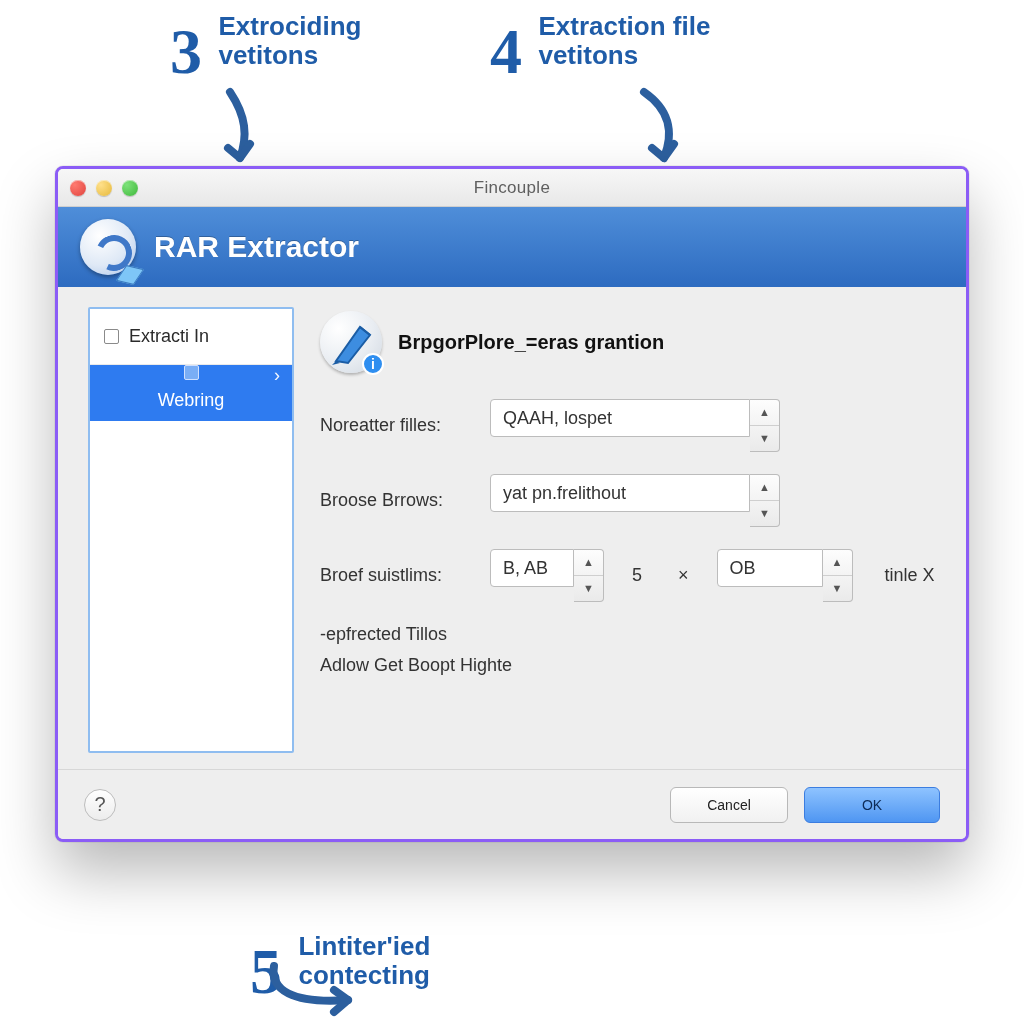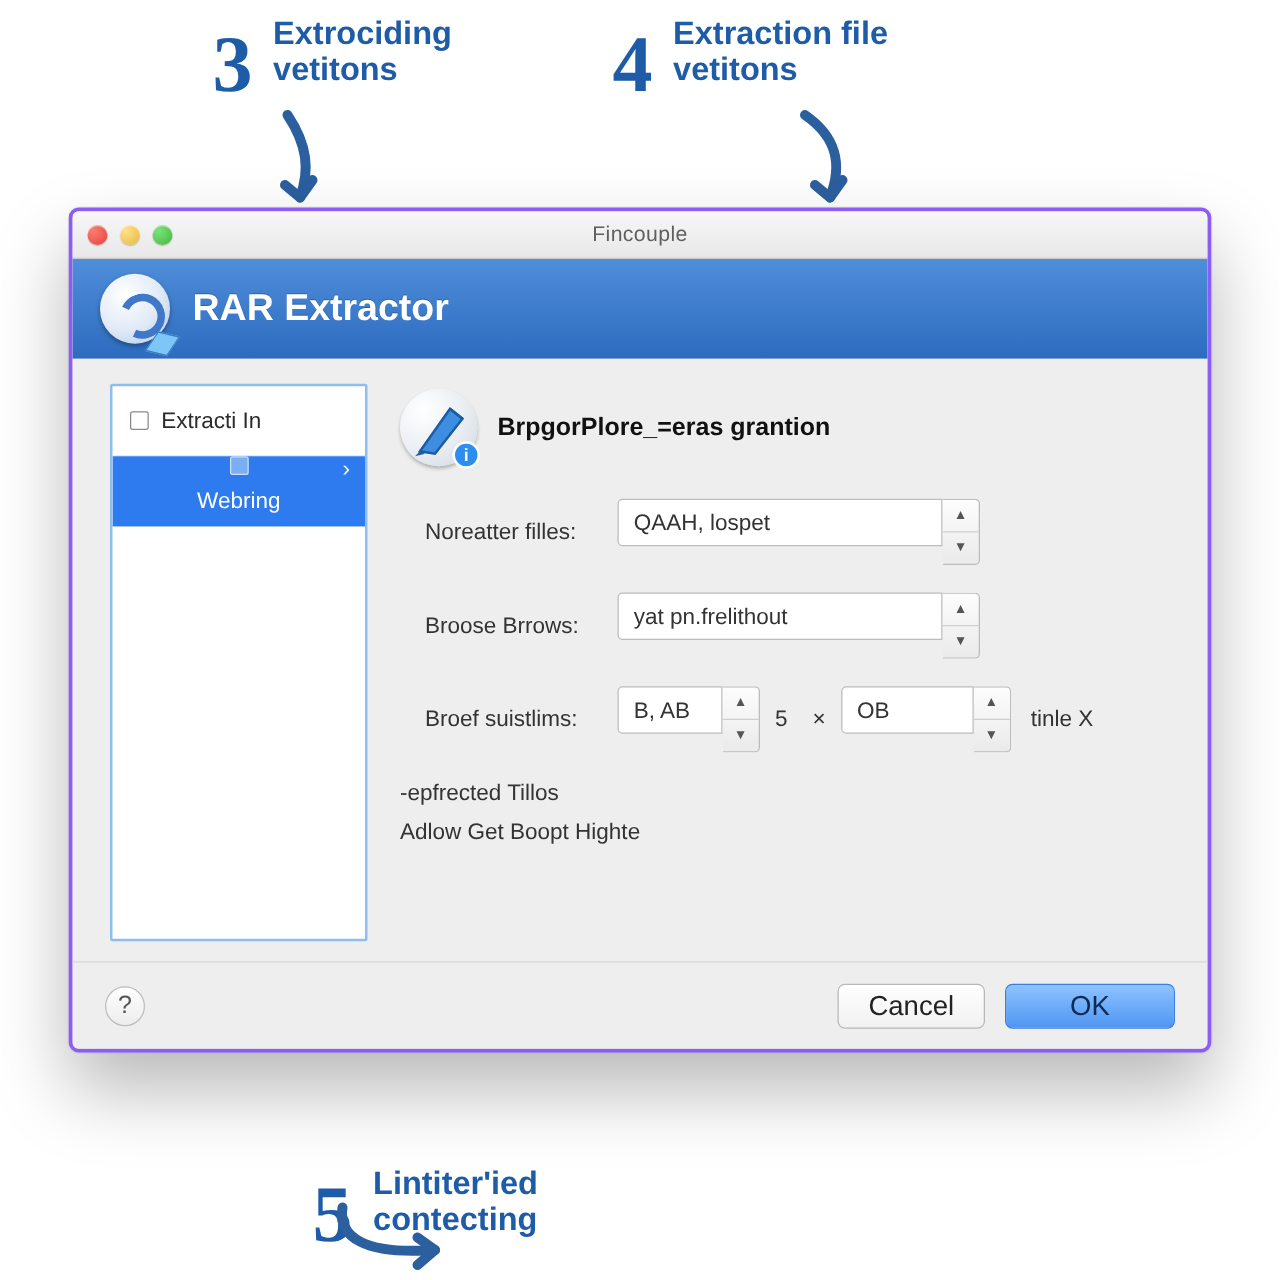--- a/index.html
+++ b/index.html
@@ -210,22 +210,21 @@
   .main-title {
     font-size: 20px;
     font-weight: 700;
     color: #111;
   }
 
   .form-row {
     display: flex;
     align-items: center;
     margin-bottom: 22px;
-    gap: 4px;
-    margin-left: 20px;
+    gap: 20px;
   }
   .form-label {
     width: 150px;
     font-size: 18px;
     color: #333;
   }
   .stepper-field {
     display: flex;
     align-items: stretch;
     height: 53px;
@@ -280,21 +279,21 @@
     color:#555;
     display:flex; align-items:center; justify-content:center;
   }
   .spacer { flex:1; }
   .btn {
     height: 36px;
     min-width: 118px;
     border-radius: 6px;
     border:1px solid #b8b8b8;
     background: linear-gradient(#ffffff,#f1f1f1);
-    font-size: 22px;
+    font-size: 14px;
     color:#222;
     padding: 0 22px;
     margin-left: 16px;
   }
   .btn.primary {
     border:1px solid #3b7de0;
     background: linear-gradient(#8ec3ff,#4f96f2);
     color:#0d2b57;
     font-weight:500;
     min-width: 136px;

